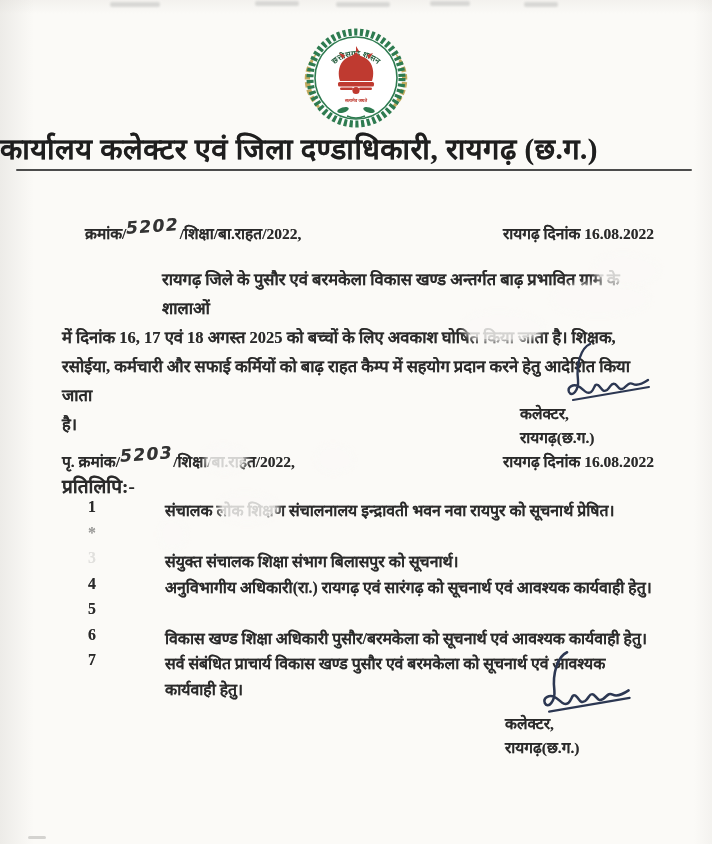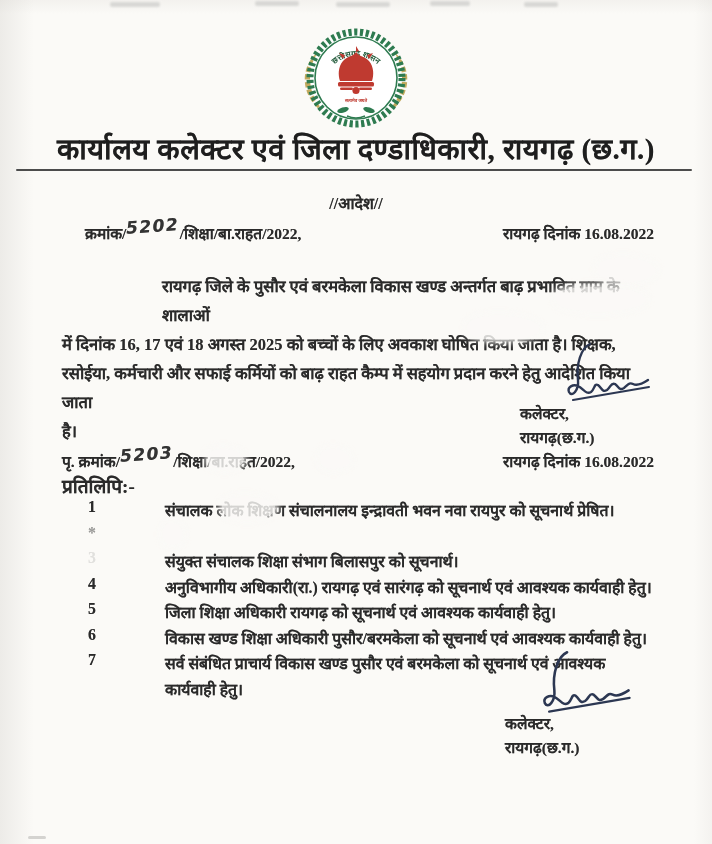--- a/index.html
+++ b/index.html
@@ -14,35 +14,35 @@
       linear-gradient(90deg, rgba(210,208,203,.35) 0px, rgba(252,251,249,0) 34px),
       linear-gradient(270deg, rgba(222,220,216,.25) 0px, rgba(252,251,249,0) 18px),
       linear-gradient(180deg, rgba(235,233,229,.5) 0px, rgba(252,251,249,0) 14px),
       #fbfaf7;
     color:#262626;
   }
   .abs{position:absolute;}
   .doc-text{font-weight:700;color:#2a2a2a;text-shadow:0 0 .5px rgba(60,60,60,.55);}
   
   .office-title{
-    top:128px;left:0;width:712px;text-align:center;
+    top:128px;left:0;width:712px;
     font-size:29px;letter-spacing:.5px;color:#1e1e1e;font-weight:700;
     text-shadow:0 0 .6px rgba(40,40,40,.6);
   }
   .head-rule{top:169px;left:16px;width:676px;height:2px;background:#4c4c4c;border-radius:1px;}
   .order-heading{top:192px;left:0;width:712px;text-align:center;font-size:16px;}
   
   .ref-row{font-size:15.5px;}
   .handnum{
     display:inline-block;font-size:17px;font-style:italic;letter-spacing:1.5px;
     transform:translateY(-7px) rotate(-4deg);color:#333;font-weight:600;
     font-family:"DejaVu Sans","Liberation Sans",sans-serif;
   }
   
-  .para{top:272px;left:62px;width:596px;font-size:16.5px;line-height:29px;}
+  .para{top:265px;left:62px;width:596px;font-size:16.5px;line-height:29px;}
   .para .l1{padding-left:100px;}
   .effective{top:360px;left:165px;font-size:16px;}
   
   .sig-block{text-align:left;font-size:15.5px;line-height:24px;}
   .sig-svg{pointer-events:none;}
   
   .copy-label{top:473px;left:62px;font-size:19px;}
   .copy-row{left:62px;width:596px;font-size:15.8px;display:flex;}
   .copy-num{width:103px;flex:0 0 103px;padding-left:26px;box-sizing:border-box;}
   .copy-text{flex:1;max-width:505px;line-height:25.5px;}
@@ -97,21 +97,20 @@
 
       <ellipse cx="50" cy="84" rx="6" ry="2.6" fill="#2e7b50" transform="rotate(-18 50 84)"></ellipse>
       <ellipse cx="76" cy="84" rx="6" ry="2.6" fill="#2e7b50" transform="rotate(18 76 84)"></ellipse>
       <path d="M54,90 Q63,94 72,90" fill="none" stroke="#2e7b50" stroke-width="1.4"></path>
     </svg>
   </div>
 
   <div class="abs office-title">कार्यालय कलेक्टर एवं जिला दण्डाधिकारी, रायगढ़ (छ.ग.)</div>
   <div class="abs head-rule"></div>
 
-  <div class="abs order-heading doc-text">//आदेश//</div>
 
   <div class="abs ref-row doc-text" style="top:222px;left:85px;">
     <span>क्रमांक/</span><span class="handnum">5202</span><span>/शिक्षा/बा.राहत/2022,</span>
   </div>
   <div class="abs ref-row doc-text" style="top:222px;right:58px;">रायगढ़ दिनांक 16.08.2022</div>
 
   <div class="abs para doc-text">
     <div class="l1">रायगढ़ जिले के पुसौर एवं बरमकेला विकास खण्ड अन्तर्गत बाढ़ प्रभावित ग्राम के शालाओं</div>
     <div>में दिनांक 16, 17 एवं 18 अगस्त 2025 को बच्चों के लिए अवकाश घोषित किया जाता है। शिक्षक,</div>
     <div>रसोईया, कर्मचारी और सफाई कर्मियों को बाढ़ राहत कैम्प में सहयोग प्रदान करने हेतु आदेशित किया जाता</div>
@@ -152,21 +151,20 @@
   <div class="abs copy-row doc-text" style="top:549px;">
     <div class="copy-num ghost">3</div>
     <div class="copy-text">संयुक्त संचालक शिक्षा संभाग बिलासपुर को सूचनार्थ।</div>
   </div>
   <div class="abs copy-row doc-text" style="top:575px;">
     <div class="copy-num">4</div>
     <div class="copy-text">अनुविभागीय अधिकारी(रा.) रायगढ़ एवं सारंगढ़ को सूचनार्थ एवं आवश्यक कार्यवाही हेतु।</div>
   </div>
   <div class="abs copy-row doc-text" style="top:600px;">
     <div class="copy-num">5</div>
-    <div class="copy-text">जिला शिक्षा अधिकारी रायगढ़ को सूचनार्थ एवं आवश्यक कार्यवाही हेतु।</div>
   </div>
   <div class="abs copy-row doc-text" style="top:626px;">
     <div class="copy-num">6</div>
     <div class="copy-text">विकास खण्ड शिक्षा अधिकारी पुसौर/बरमकेला को सूचनार्थ एवं आवश्यक कार्यवाही हेतु।</div>
   </div>
   <div class="abs copy-row doc-text" style="top:651px;">
     <div class="copy-num">7</div>
     <div class="copy-text" style="max-width:470px;">सर्व संबंधित प्राचार्य विकास खण्ड पुसौर एवं बरमकेला को सूचनार्थ एवं आवश्यक कार्यवाही हेतु।</div>
   </div>
 

